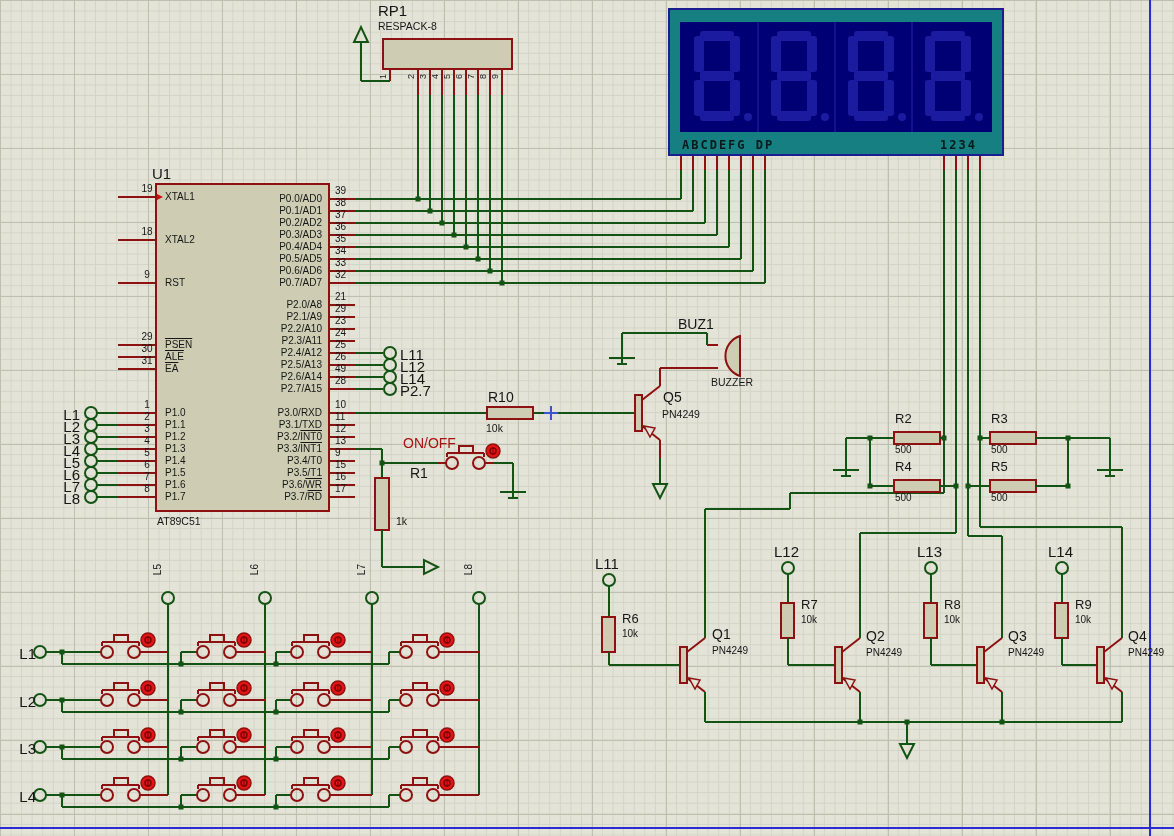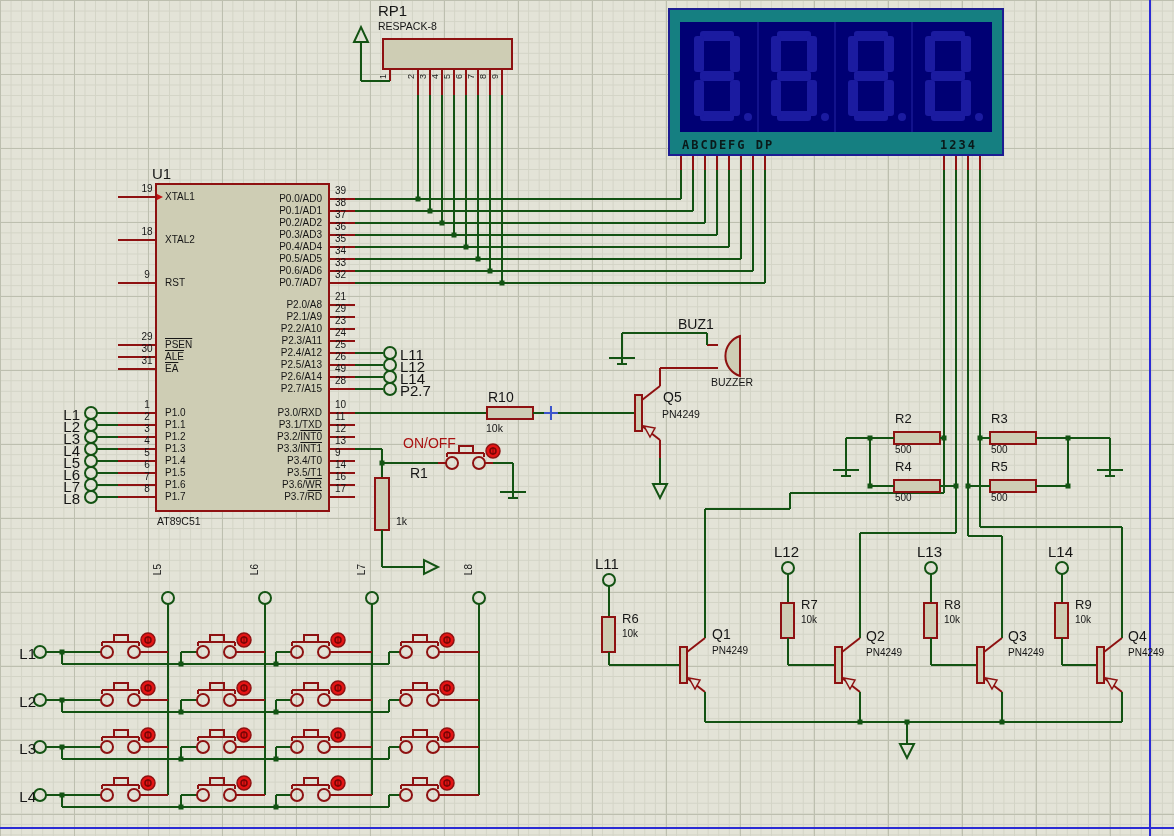--- a/index.html
+++ b/index.html
@@ -682,21 +682,21 @@
     </div>
       <div class="prow" style="left: 330px; top: 449px;">
       <span class="pnum">13</span>
       <span class="pname"><span>P3.3/</span><span class="ovl">INT1</span></span>
     </div>
       <div class="prow" style="left: 330px; top: 461px;">
       <span class="pnum">9</span>
       <span class="pname"><span>P3.4/T0</span><span class="ovl"></span></span>
     </div>
       <div class="prow" style="left: 330px; top: 473px;">
-      <span class="pnum">14</span>
+      <span class="pnum">15</span>
       <span class="pname"><span>P3.5/T1</span><span class="ovl"></span></span>
     </div>
       <div class="prow" style="left: 330px; top: 485px;">
       <span class="pnum">16</span>
       <span class="pname"><span>P3.6/</span><span class="ovl">WR</span></span>
     </div>
       <div class="prow" style="left: 330px; top: 497px;">
       <span class="pnum">17</span>
       <span class="pname"><span>P3.7/</span><span class="ovl">RD</span></span>
     </div>

